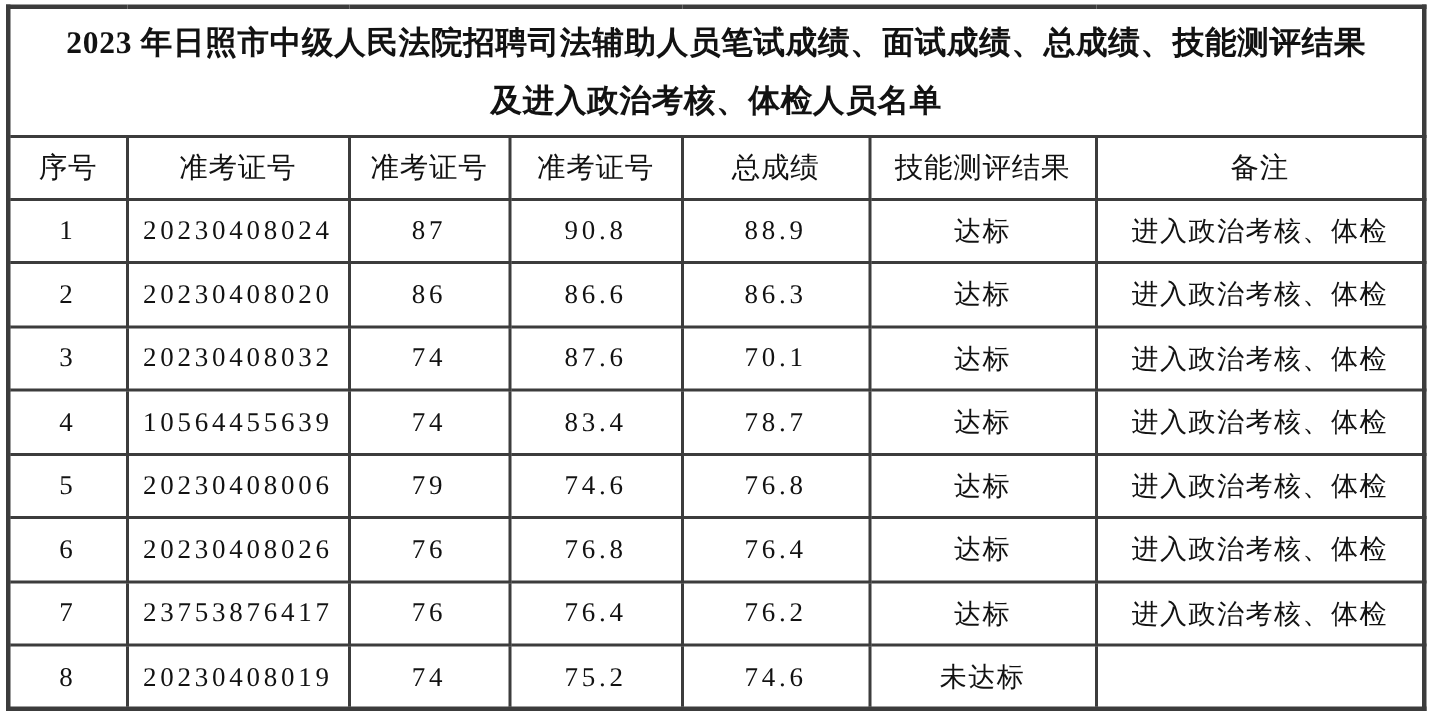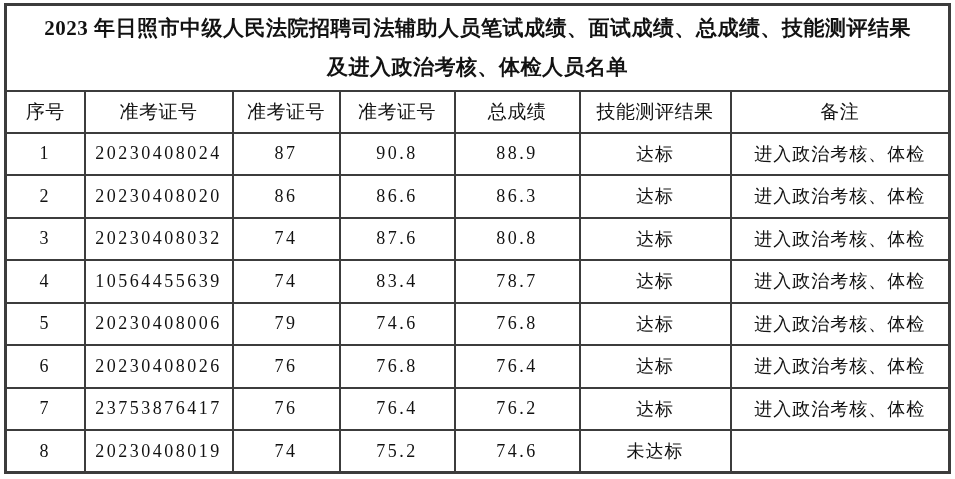--- a/index.html
+++ b/index.html
@@ -105,21 +105,21 @@
         <td class="num">86.6</td>
         <td class="num">86.3</td>
         <td class="txt">达标</td>
         <td class="txt">进入政治考核、体检</td>
       </tr>
       <tr>
         <td class="num">3</td>
         <td class="num">20230408032</td>
         <td class="num">74</td>
         <td class="num">87.6</td>
-        <td class="num">80.8</td>
+        <td class="num">70.1</td>
         <td class="txt">达标</td>
         <td class="txt">进入政治考核、体检</td>
       </tr>
       <tr>
         <td class="num">4</td>
         <td class="num">10564455639</td>
         <td class="num">74</td>
         <td class="num">83.4</td>
         <td class="num">78.7</td>
         <td class="txt">达标</td>

